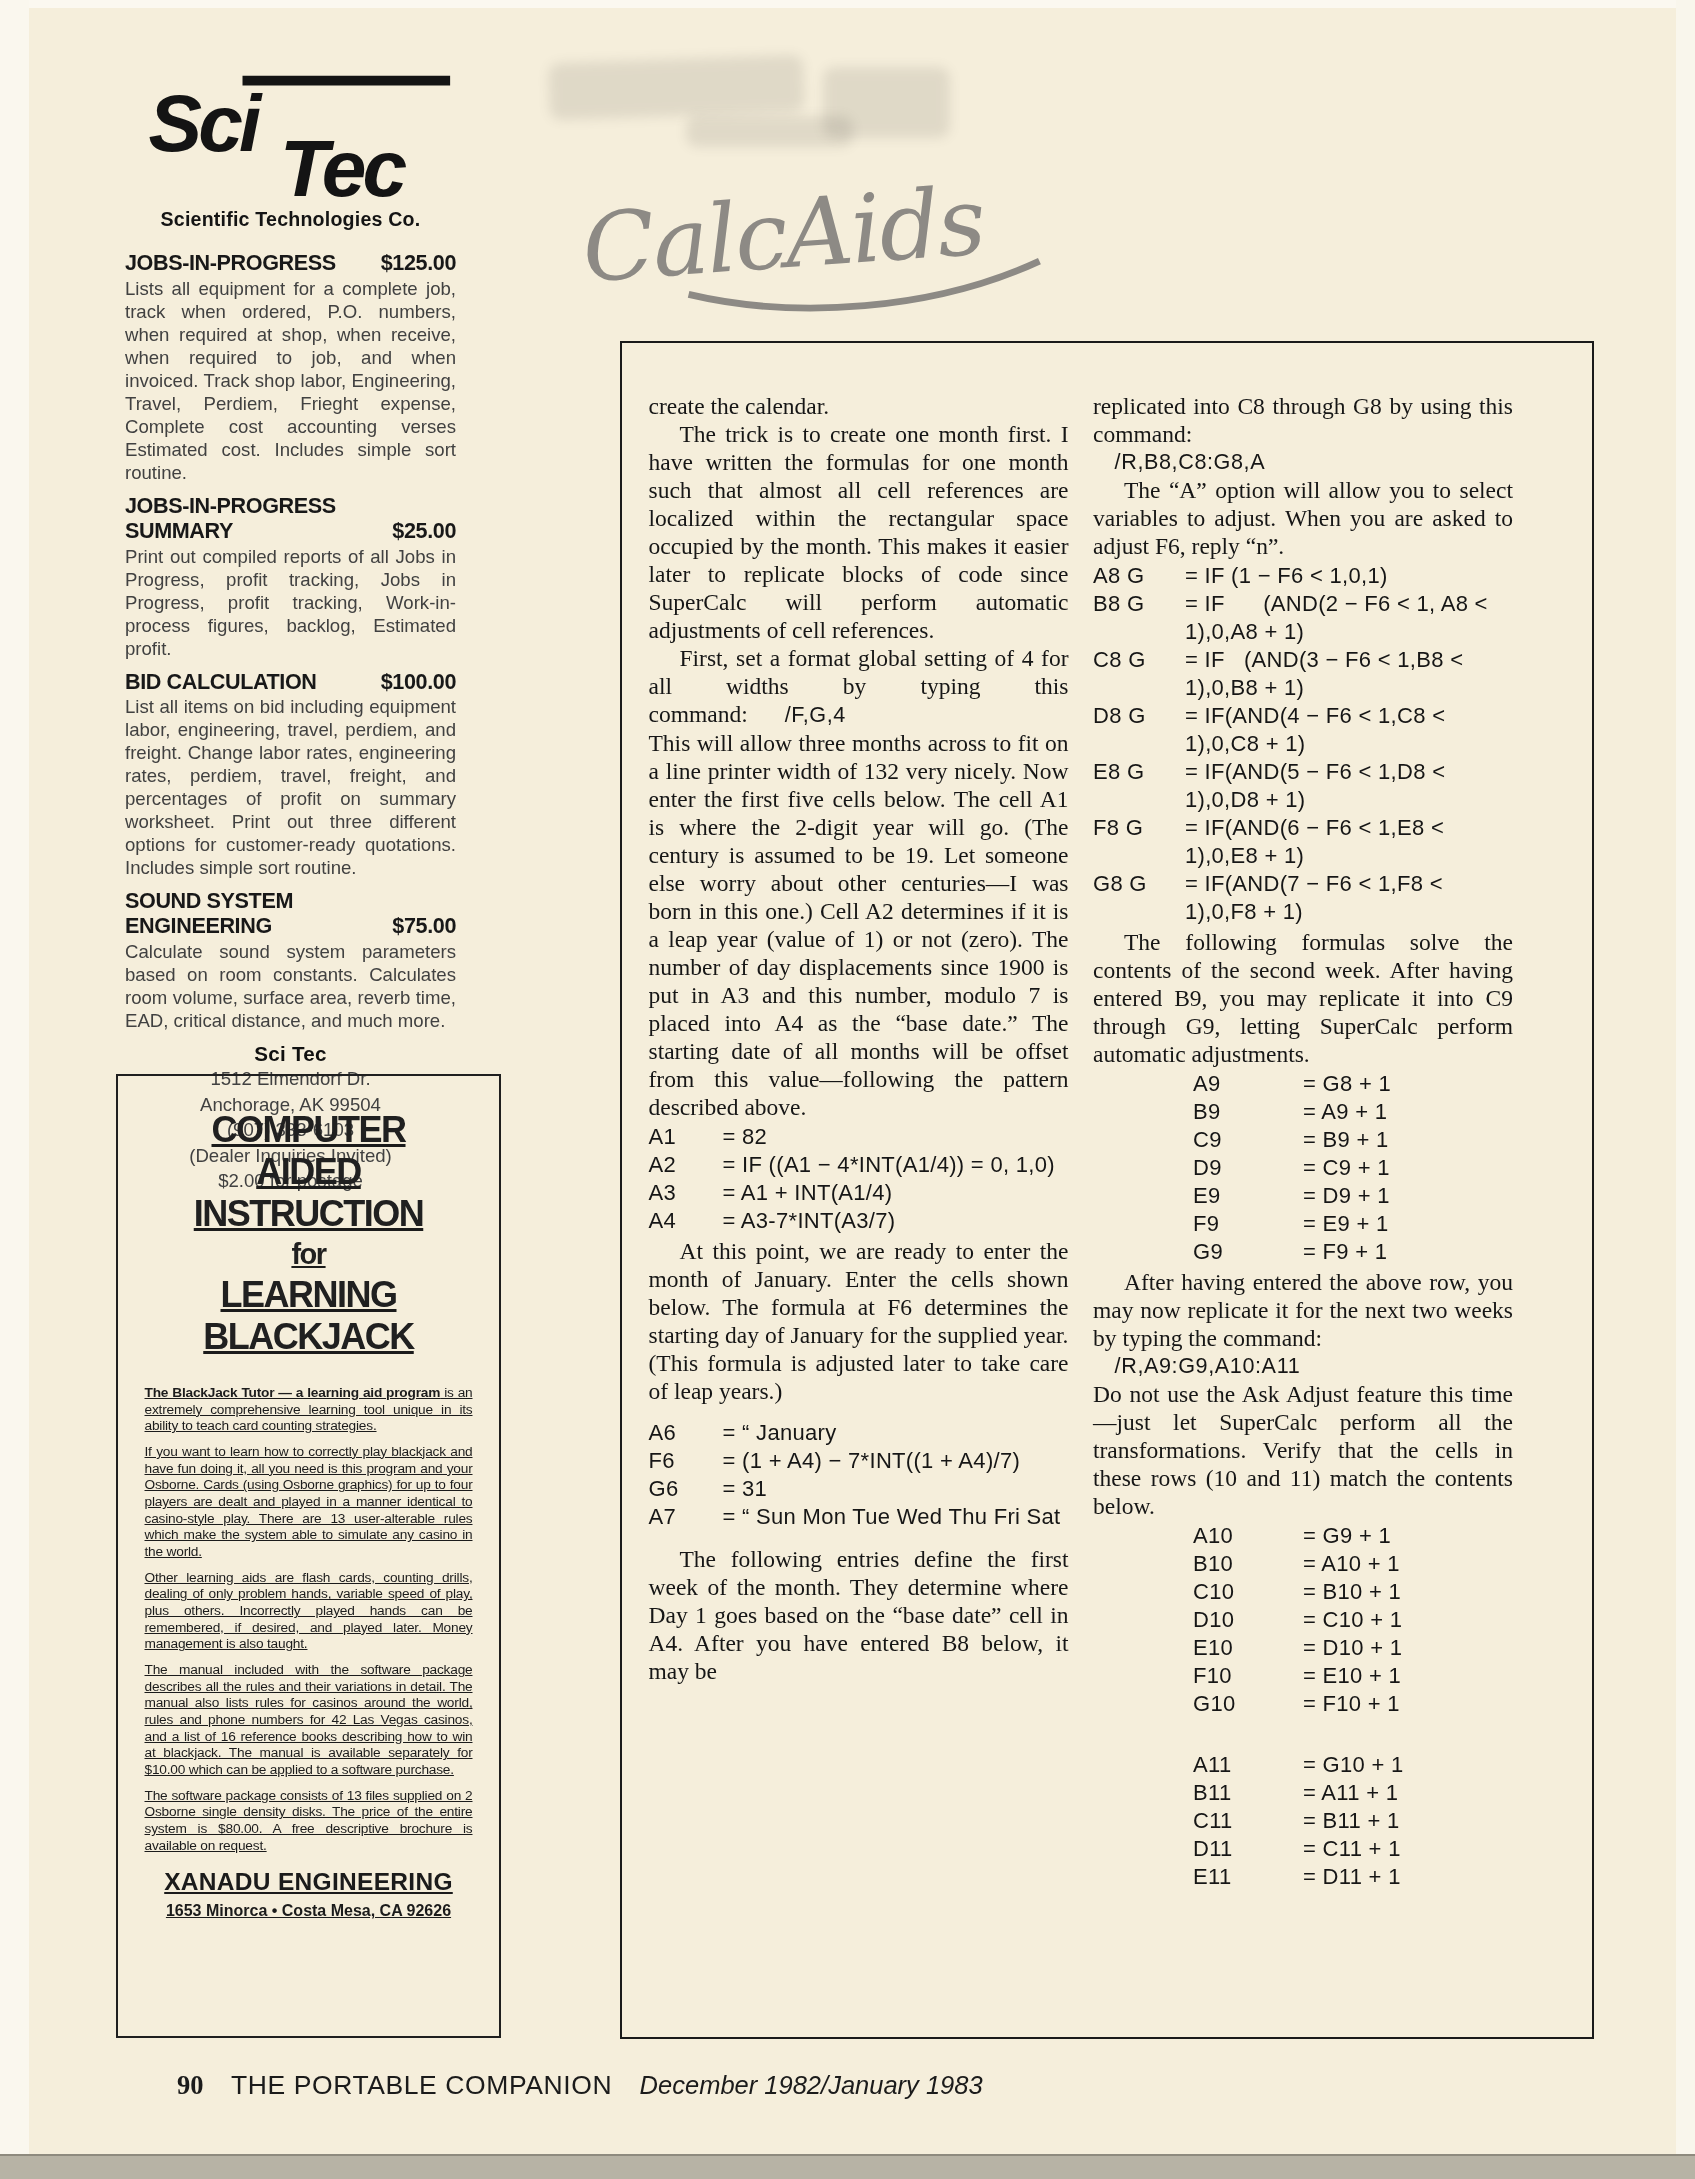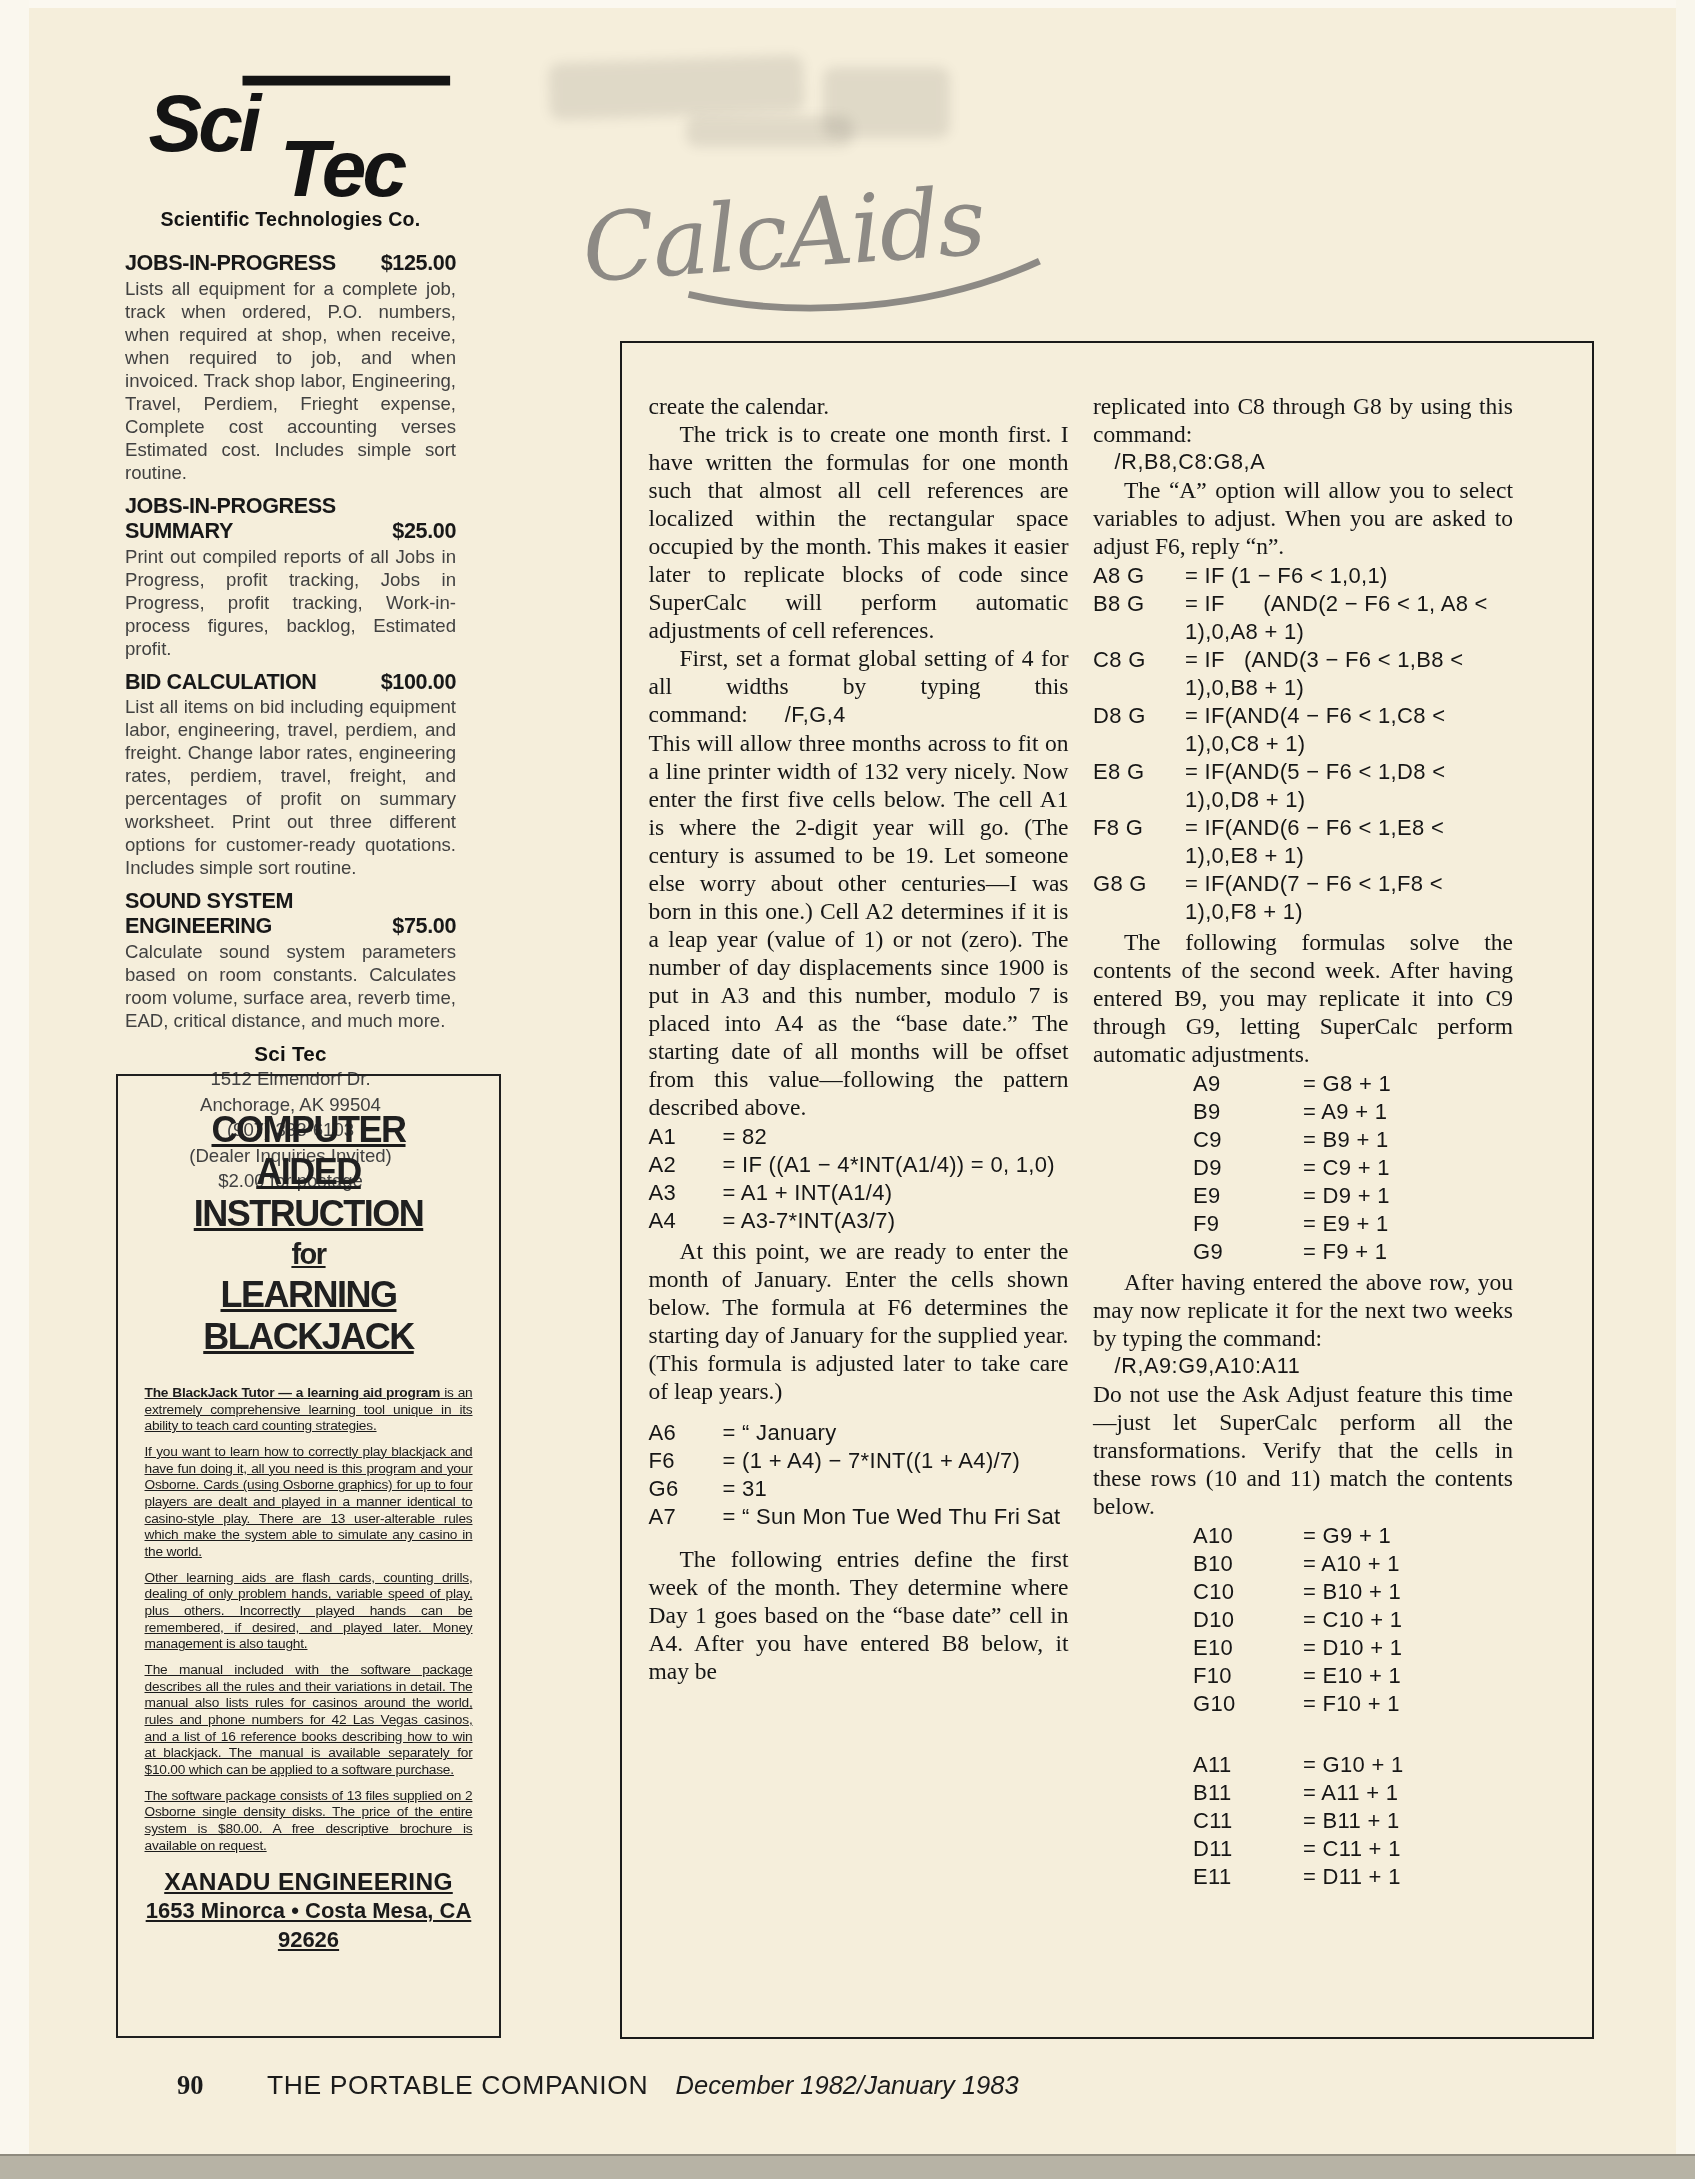--- a/index.html
+++ b/index.html
@@ -30,21 +30,21 @@
   
   .bj-box{position:absolute;left:116px;top:1074px;width:385px;height:964px;
     border:2.9px solid #1f1f1f;box-sizing:border-box;padding:33px 26.5px 0;overflow:hidden;text-decoration:underline;}
   .bj-headline{text-align:center;font-weight:bold;font-size:36px;line-height:42px;letter-spacing:-1.5px;color:#202020;}
   .bj-for{font-size:29px;line-height:39px;}
   .bj-copy{margin-top:27px;}
   .bj-copy p{font-size:13.7px;line-height:16.7px;text-align:justify;margin:0 0 8.8px;letter-spacing:-0.2px;color:#1c1c1c;}
   .bj-lead-bold{font-weight:bold;}
   .bj-footer{text-align:center;margin-top:12.7px;line-height:29px;}
   .bj-company{font-size:24.5px;font-weight:bold;letter-spacing:0.3px;}
-  .bj-address{font-size:22px;font-weight:bold;}
+  .bj-address{font-size:16px;font-weight:bold;}
 
   
   .calc-title{position:absolute;left:571px;top:155px;}
   .article-box{position:absolute;left:620px;top:341px;width:974px;height:1698px;
     border:2.9px solid #1a1a1a;box-sizing:border-box;}
   .col{position:absolute;top:49px;width:420px;
     font-family:"Liberation Serif", serif;font-size:23.5px;line-height:28px;text-align:justify;color:#161616;}
   .col-1{left:26.5px;}
   .col-2{left:471px;}
   .col p{margin:0;}
@@ -60,21 +60,21 @@
   .ff{flex:1;}
   .wk-hang .fcell{flex:0 0 92px;}
   .wk-center .frow{margin-left:100px;}
   .wk-center .fcell{flex:0 0 110px;}
   .gap-sm{height:11.8px;}
   .gap-md{height:29px;}
 
   
   .page-footer{position:absolute;left:177px;top:2070px;display:flex;align-items:baseline;gap:27.4px;}
   .pf-num{font-family:"Liberation Serif", serif;font-weight:bold;font-size:26.5px;}
-  .pf-mag{font-size:26.5px;letter-spacing:0.6px;margin-left:36px;}
+  .pf-mag{font-size:26.5px;letter-spacing:0.6px;}
   .pf-issue{font-style:italic;font-size:25.5px;}
 </style>
 </head>
 <body>
 
 <div class="edge-top"></div>
 <div class="edge-left"></div>
 <div class="edge-right"></div>
 <div class="bottom-bar"></div>
 <div class="smudge" style="left:549px;top:59px;width:255px;height:57px;transform:rotate(-2deg);"></div>

